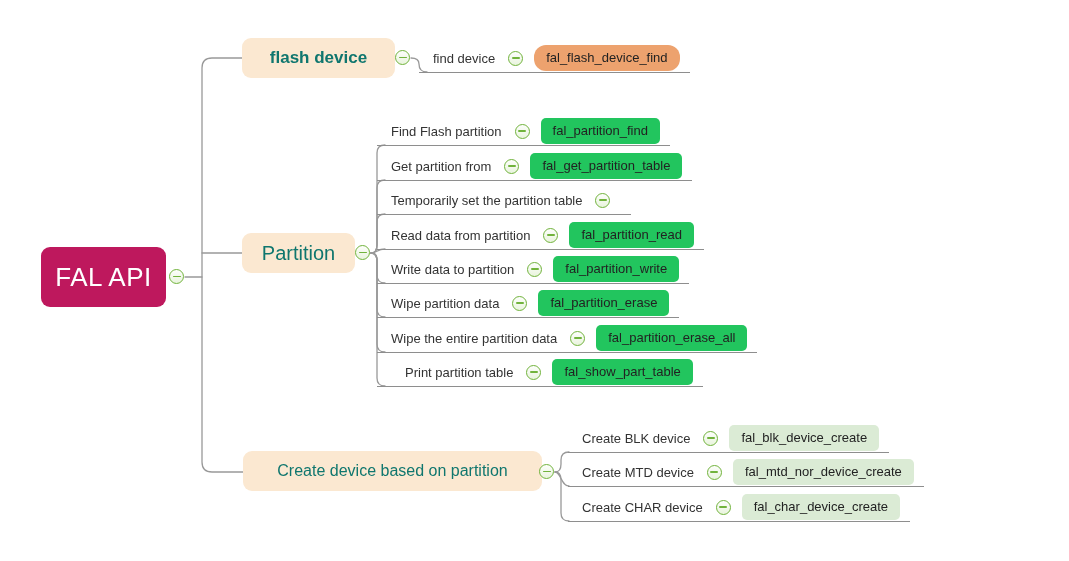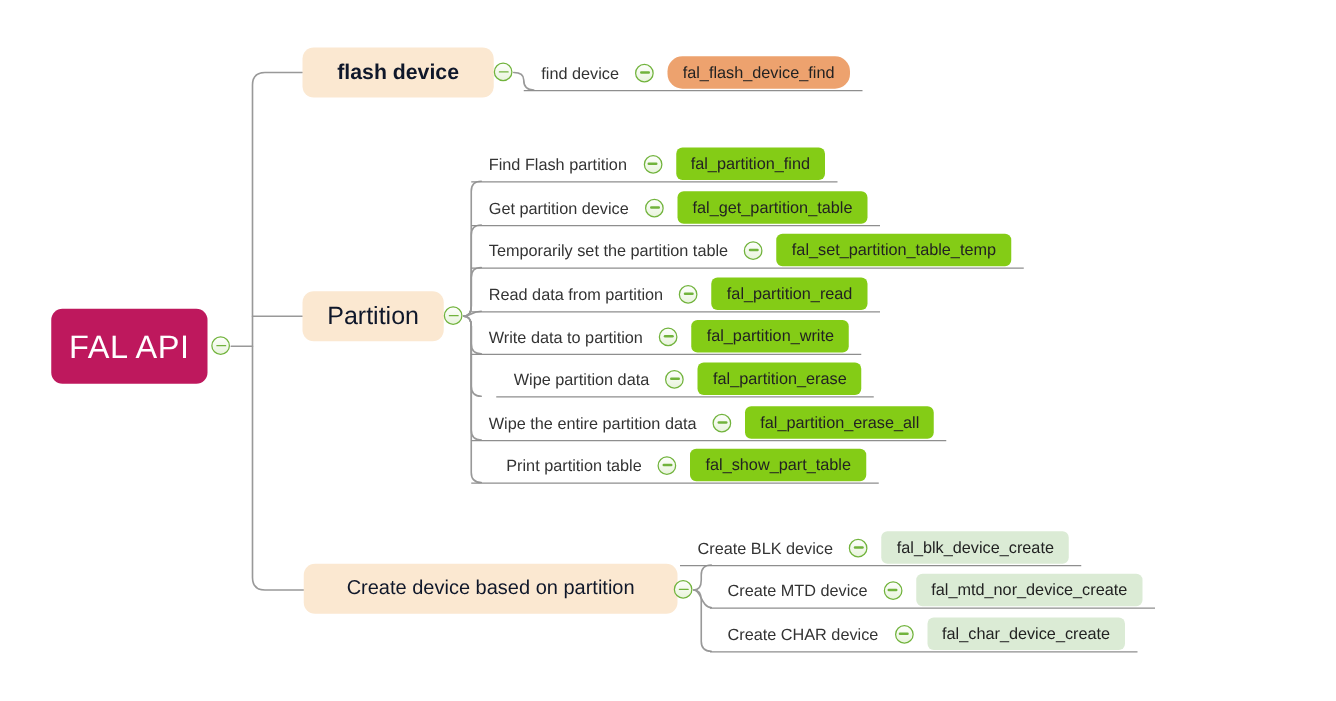--- a/index.html
+++ b/index.html
@@ -12,21 +12,21 @@
   
   .root-node{
     position:absolute;left:41px;top:247px;width:125px;height:60px;
     background:#be185d;border-radius:9px;display:flex;align-items:center;justify-content:center;
     color:#ffffff;font-size:26px;letter-spacing:0.5px;z-index:2;
   }
   
   .branch-node{
     position:absolute;background:#FBE8D1;border-radius:9px;
     display:flex;align-items:center;justify-content:center;z-index:2;
-    color:#0f172a;white-space:nowrap;
+    color:#0f766e;white-space:nowrap;
   }
   .b-flash{left:242px;top:38px;width:153px;height:40px;font-size:17px;font-weight:600;}
   .b-partition{left:242px;top:233px;width:113px;height:40px;font-size:20px;}
   .b-create{left:243px;top:451px;width:299px;height:40px;font-size:16px;}
 
   
   .minus{
     width:15px;height:15px;flex:none;border:1.5px solid #71B33C;border-radius:50%;
     background:linear-gradient(#fdfefc,#e9f4dd);position:relative;box-sizing:border-box;z-index:2;
   }
@@ -40,21 +40,21 @@
   .row{
     position:absolute;display:flex;align-items:center;height:28px;z-index:1;
     padding:0 10px 0 14px;border-bottom:1.3px solid #8e8e8e;white-space:nowrap;
   }
   .row .lbl{font-size:13px;color:#333333;margin-right:13px;}
   .row .minus{margin-right:11px;}
   .leaf{
     font-size:13px;color:#222222;line-height:20px;padding:3px 12px;border-radius:5px;
   }
   .leaf.orange{background:#EDA26E;border-radius:12px;}
-  .leaf.pink{background:#84cc16;}
+  .leaf.pink{background:#22c55e;}
   .leaf.green{background:#DBEBD5;}
 </style>
 </head>
 <body>
 
 <div id="canvas">
 
   <svg class="lines" width="1069" height="561" viewBox="0 0 1069 561">
     <g stroke="#999999" stroke-width="1.3" fill="none" stroke-linecap="round">
 
@@ -106,56 +106,55 @@
     <span class="minus"></span>
     <span class="leaf orange">fal_flash_device_find</span>
   </div>
 
   <div class="row" style="left:377px;top:117px;">
     <span class="lbl">Find Flash partition</span>
     <span class="minus"></span>
     <span class="leaf pink">fal_partition_find</span>
   </div>
   <div class="row" style="left:377px;top:152px;">
-    <span class="lbl">Get partition device</span>
+    <span class="lbl">Get partition from</span>
     <span class="minus"></span>
     <span class="leaf pink">fal_get_partition_table</span>
   </div>
   <div class="row" style="left:377px;top:186px;">
     <span class="lbl">Temporarily set the partition table</span>
     <span class="minus"></span>
-    <span class="leaf pink">fal_set_partition_table_temp</span>
   </div>
   <div class="row" style="left:377px;top:221px;">
     <span class="lbl">Read data from partition</span>
     <span class="minus"></span>
     <span class="leaf pink">fal_partition_read</span>
   </div>
   <div class="row" style="left:377px;top:255px;">
     <span class="lbl">Write data to partition</span>
     <span class="minus"></span>
     <span class="leaf pink">fal_partition_write</span>
   </div>
-  <div class="row" style="left:397px;top:289px;">
+  <div class="row" style="left:377px;top:289px;">
     <span class="lbl">Wipe partition data</span>
     <span class="minus"></span>
     <span class="leaf pink">fal_partition_erase</span>
   </div>
   <div class="row" style="left:377px;top:324px;">
     <span class="lbl">Wipe the entire partition data</span>
     <span class="minus"></span>
     <span class="leaf pink">fal_partition_erase_all</span>
   </div>
   <div class="row" style="left:377px;top:358px;padding-left:28px;">
     <span class="lbl">Print partition table</span>
     <span class="minus"></span>
     <span class="leaf pink">fal_show_part_table</span>
   </div>
 
-  <div class="row" style="left:544px;top:424px;">
+  <div class="row" style="left:568px;top:424px;">
     <span class="lbl">Create BLK device</span>
     <span class="minus"></span>
     <span class="leaf green">fal_blk_device_create</span>
   </div>
   <div class="row" style="left:568px;top:458px;">
     <span class="lbl">Create MTD device</span>
     <span class="minus"></span>
     <span class="leaf green">fal_mtd_nor_device_create</span>
   </div>
   <div class="row" style="left:568px;top:493px;">

